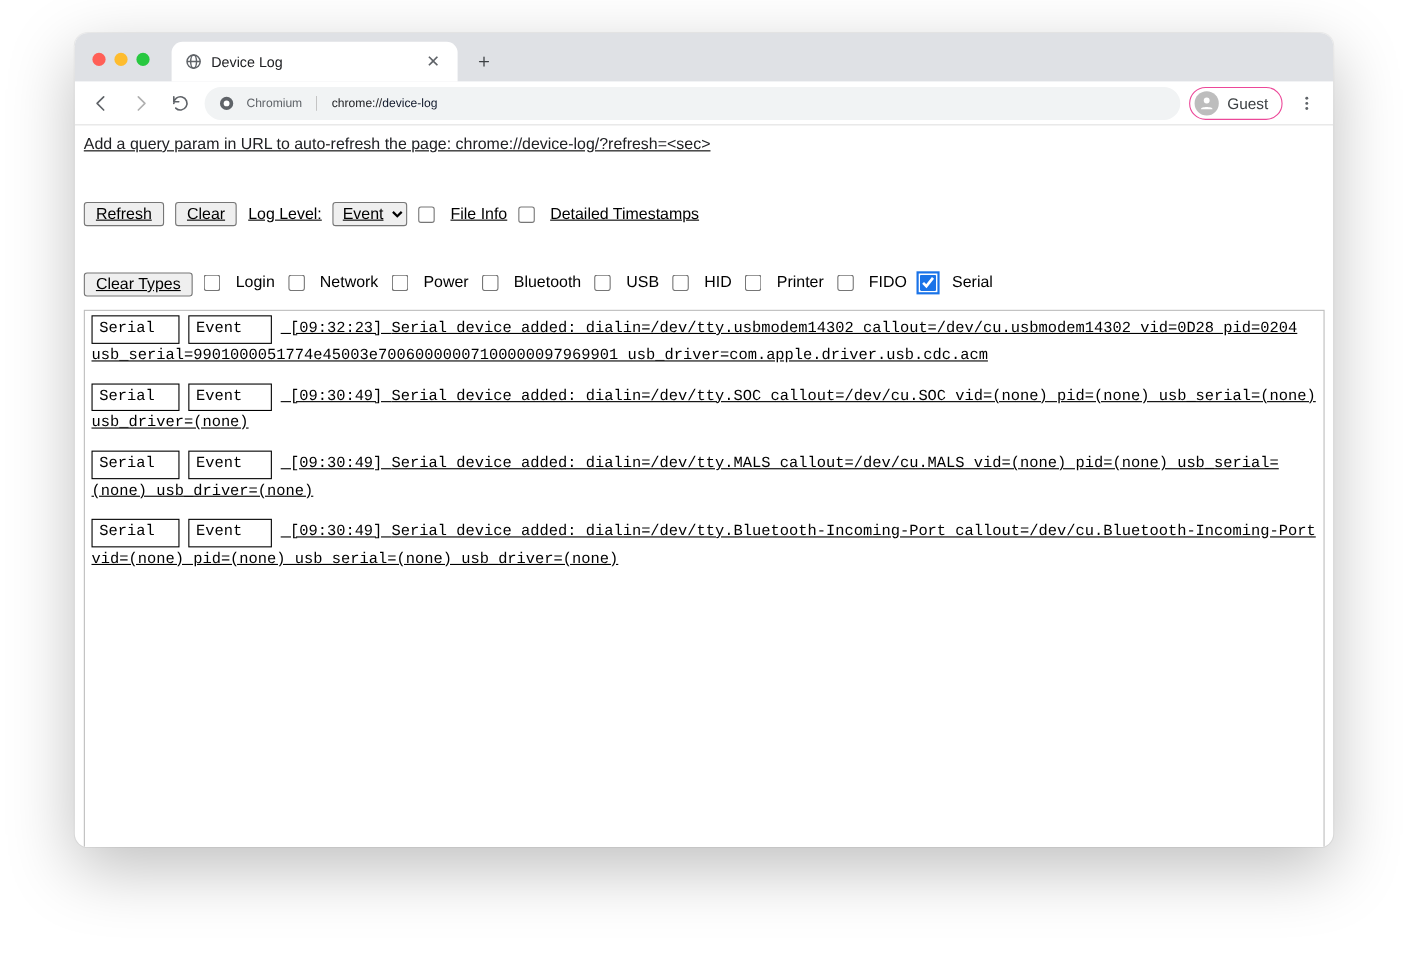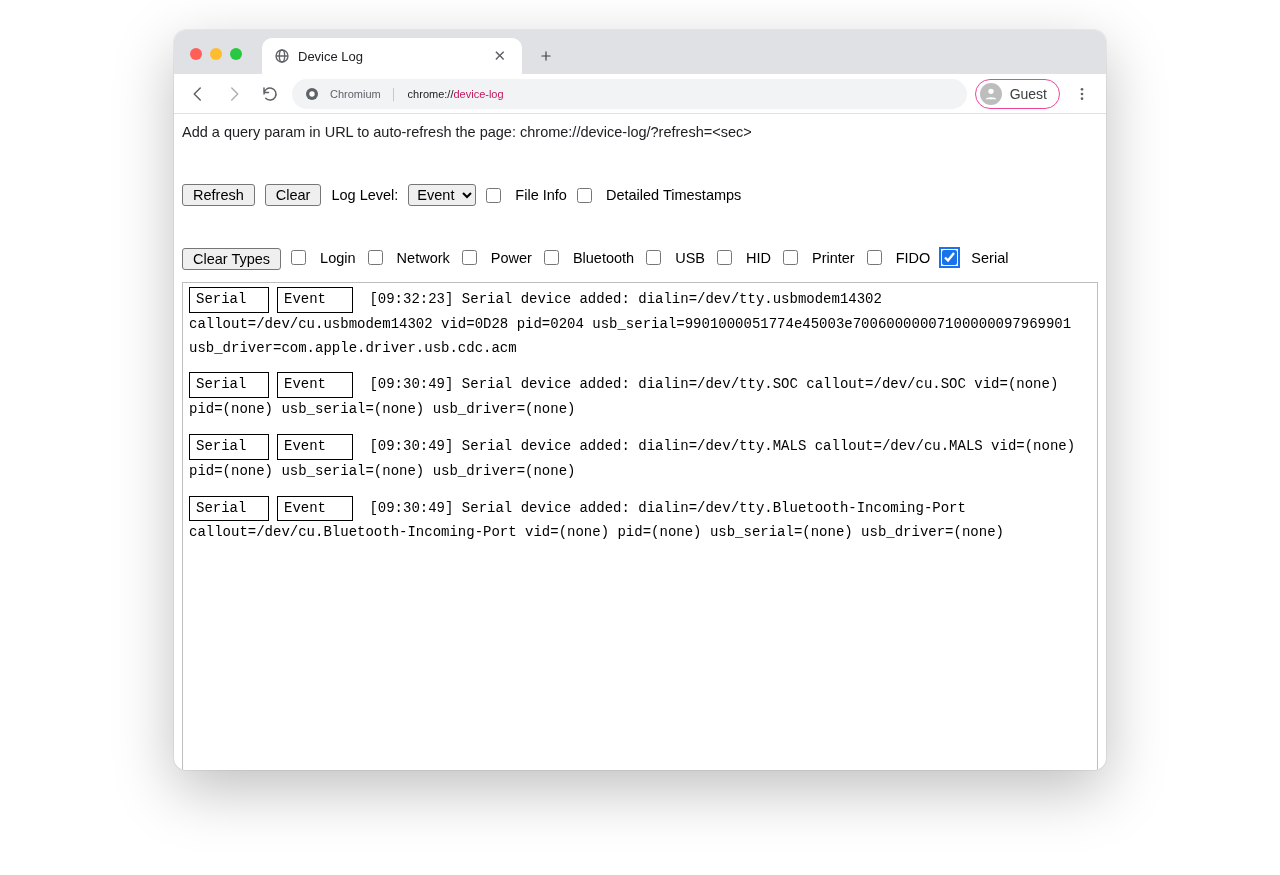--- a/index.html
+++ b/index.html
@@ -5,21 +5,21 @@
   * { box-sizing: border-box; }
   html, body { margin:0; padding:0; }
   body {
     width:1280px; height:875px;
     font-family: -apple-system, BlinkMacSystemFont, "Segoe UI", Arial, sans-serif;
     background:#fff;
     display:flex; align-items:flex-start; justify-content:center;
     padding-top:30px;
   }
   .window {
-    width:932px; height:740px;
+    width:1144px; height:740px;
     border-radius:12px;
     background:#fff;
     box-shadow: 0 20px 60px rgba(0,0,0,0.25), 0 0 0 1px rgba(0,0,0,0.05);
     overflow:hidden;
     display:flex; flex-direction:column;
   }
   .tabbar {
     height:44px;
     background:#dfe1e5;
     display:flex; align-items:flex-end;
@@ -52,28 +52,28 @@
   .icbtn.disabled{ color:#b0b0b0; }
   .omnibox {
     flex:1; height:30px; background:#f1f3f4; border-radius:16px;
     display:flex; align-items:center; padding:0 12px; gap:10px;
     font-size:11px; color:#5f6368;
   }
   .omnibox .chromium-label { color:#5f6368; }
   .omnibox .divider { color:#bdbdbd; }
   .omnibox .url { color:#202124; }
   .omnibox .url .scheme { }
-  .omnibox .url .bold { font-weight:500; color:#be185d; }
+  .omnibox .url .bold { font-weight:500; color:#0f172a; }
   .guest-pill {
     height:30px; border:1px solid #ec4899; border-radius:16px;
     display:flex; align-items:center; gap:8px; padding:0 12px 0 4px;
     font-size:14px; color:#3c4043;
   }
   .avatar { width:22px;height:22px;border-radius:50%;background:#bdbdbd;display:flex;align-items:center;justify-content:center;}
-  .content { flex:1; overflow:auto; padding:6px 6px 0 6px; }
+  .content { flex:1; overflow:auto; padding:6px 6px 0 6px;text-decoration:underline; }
   .hint { font-size:14.5px; color:#202124; padding:4px 2px 10px 2px; }
   .ctrlrow { display:flex; align-items:center; flex-wrap:wrap; gap:10px; padding:2px 2px 8px 2px; font-size:14.5px;margin-top:32px;}
   .btn {
     border:1px solid #767676; background:#efefef; padding:2px 10px;
     font-size:14.5px; border-radius:3px; font-family:inherit;
   }
   select.btn { padding:1px 4px; }
   label.chk { display:inline-flex; align-items:center; gap:14px; }
   input[type=checkbox]{ width:15px;height:15px; margin:0; }
   .serial-check input { accent-color:#1a73e8; outline:2px solid #1a73e8; outline-offset:1px; border-radius:2px;}

